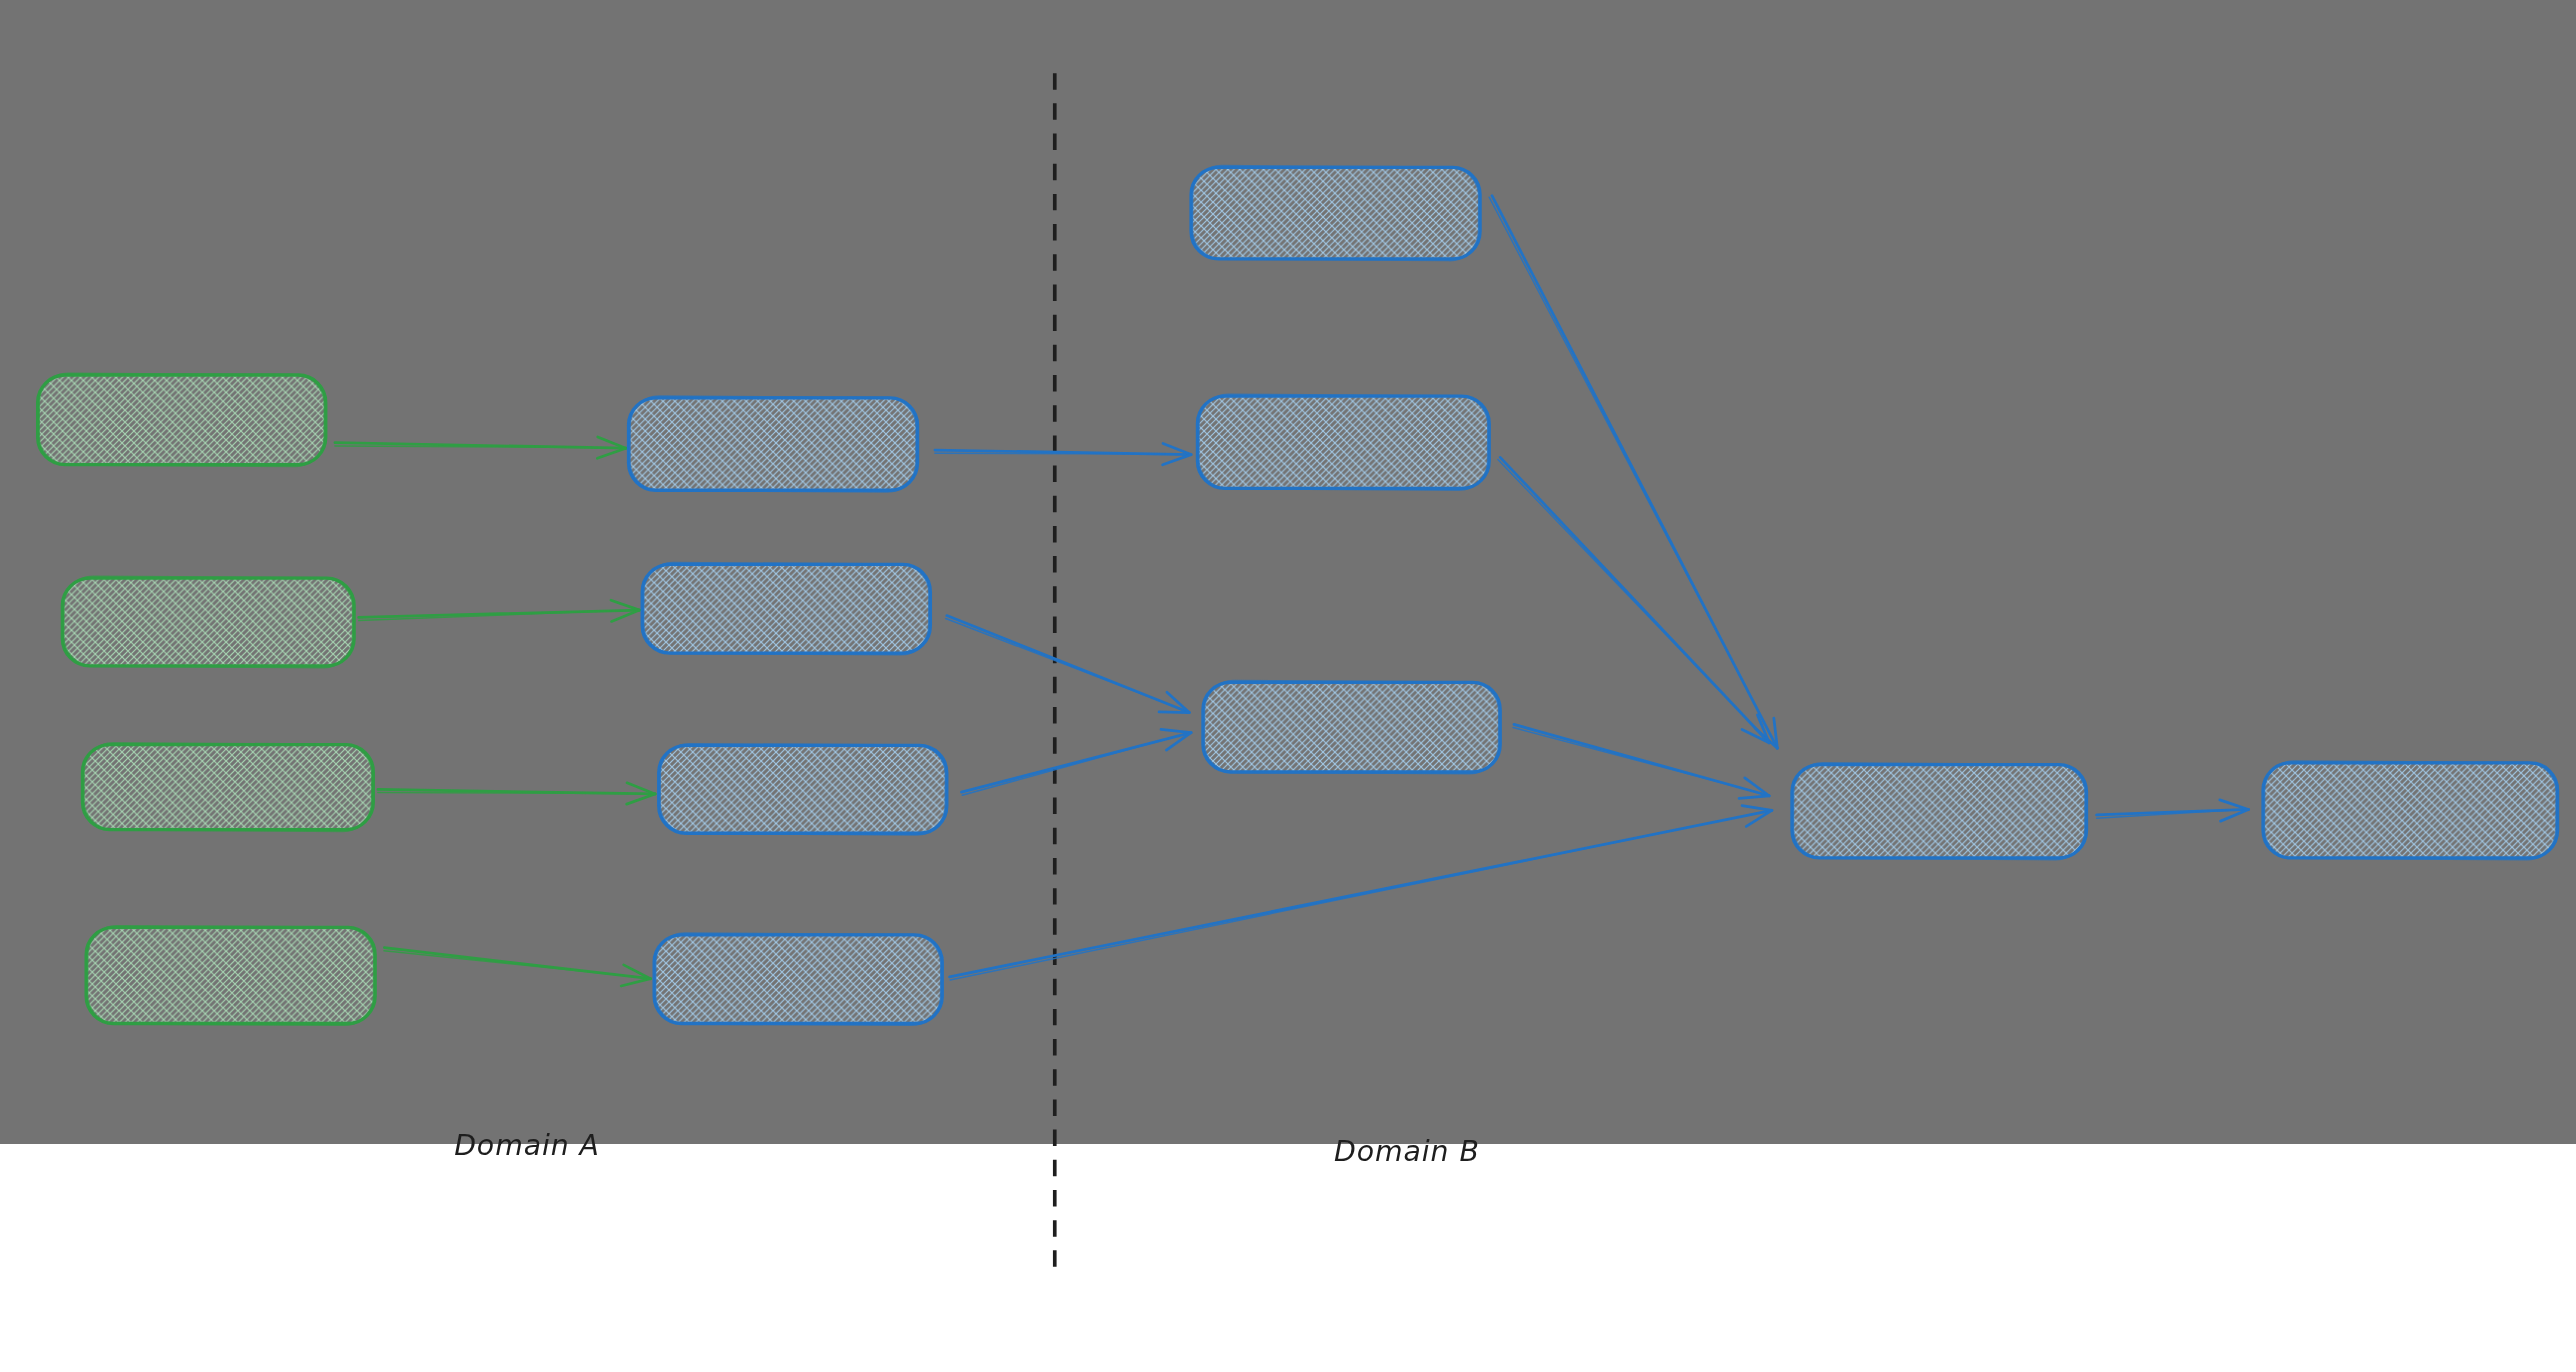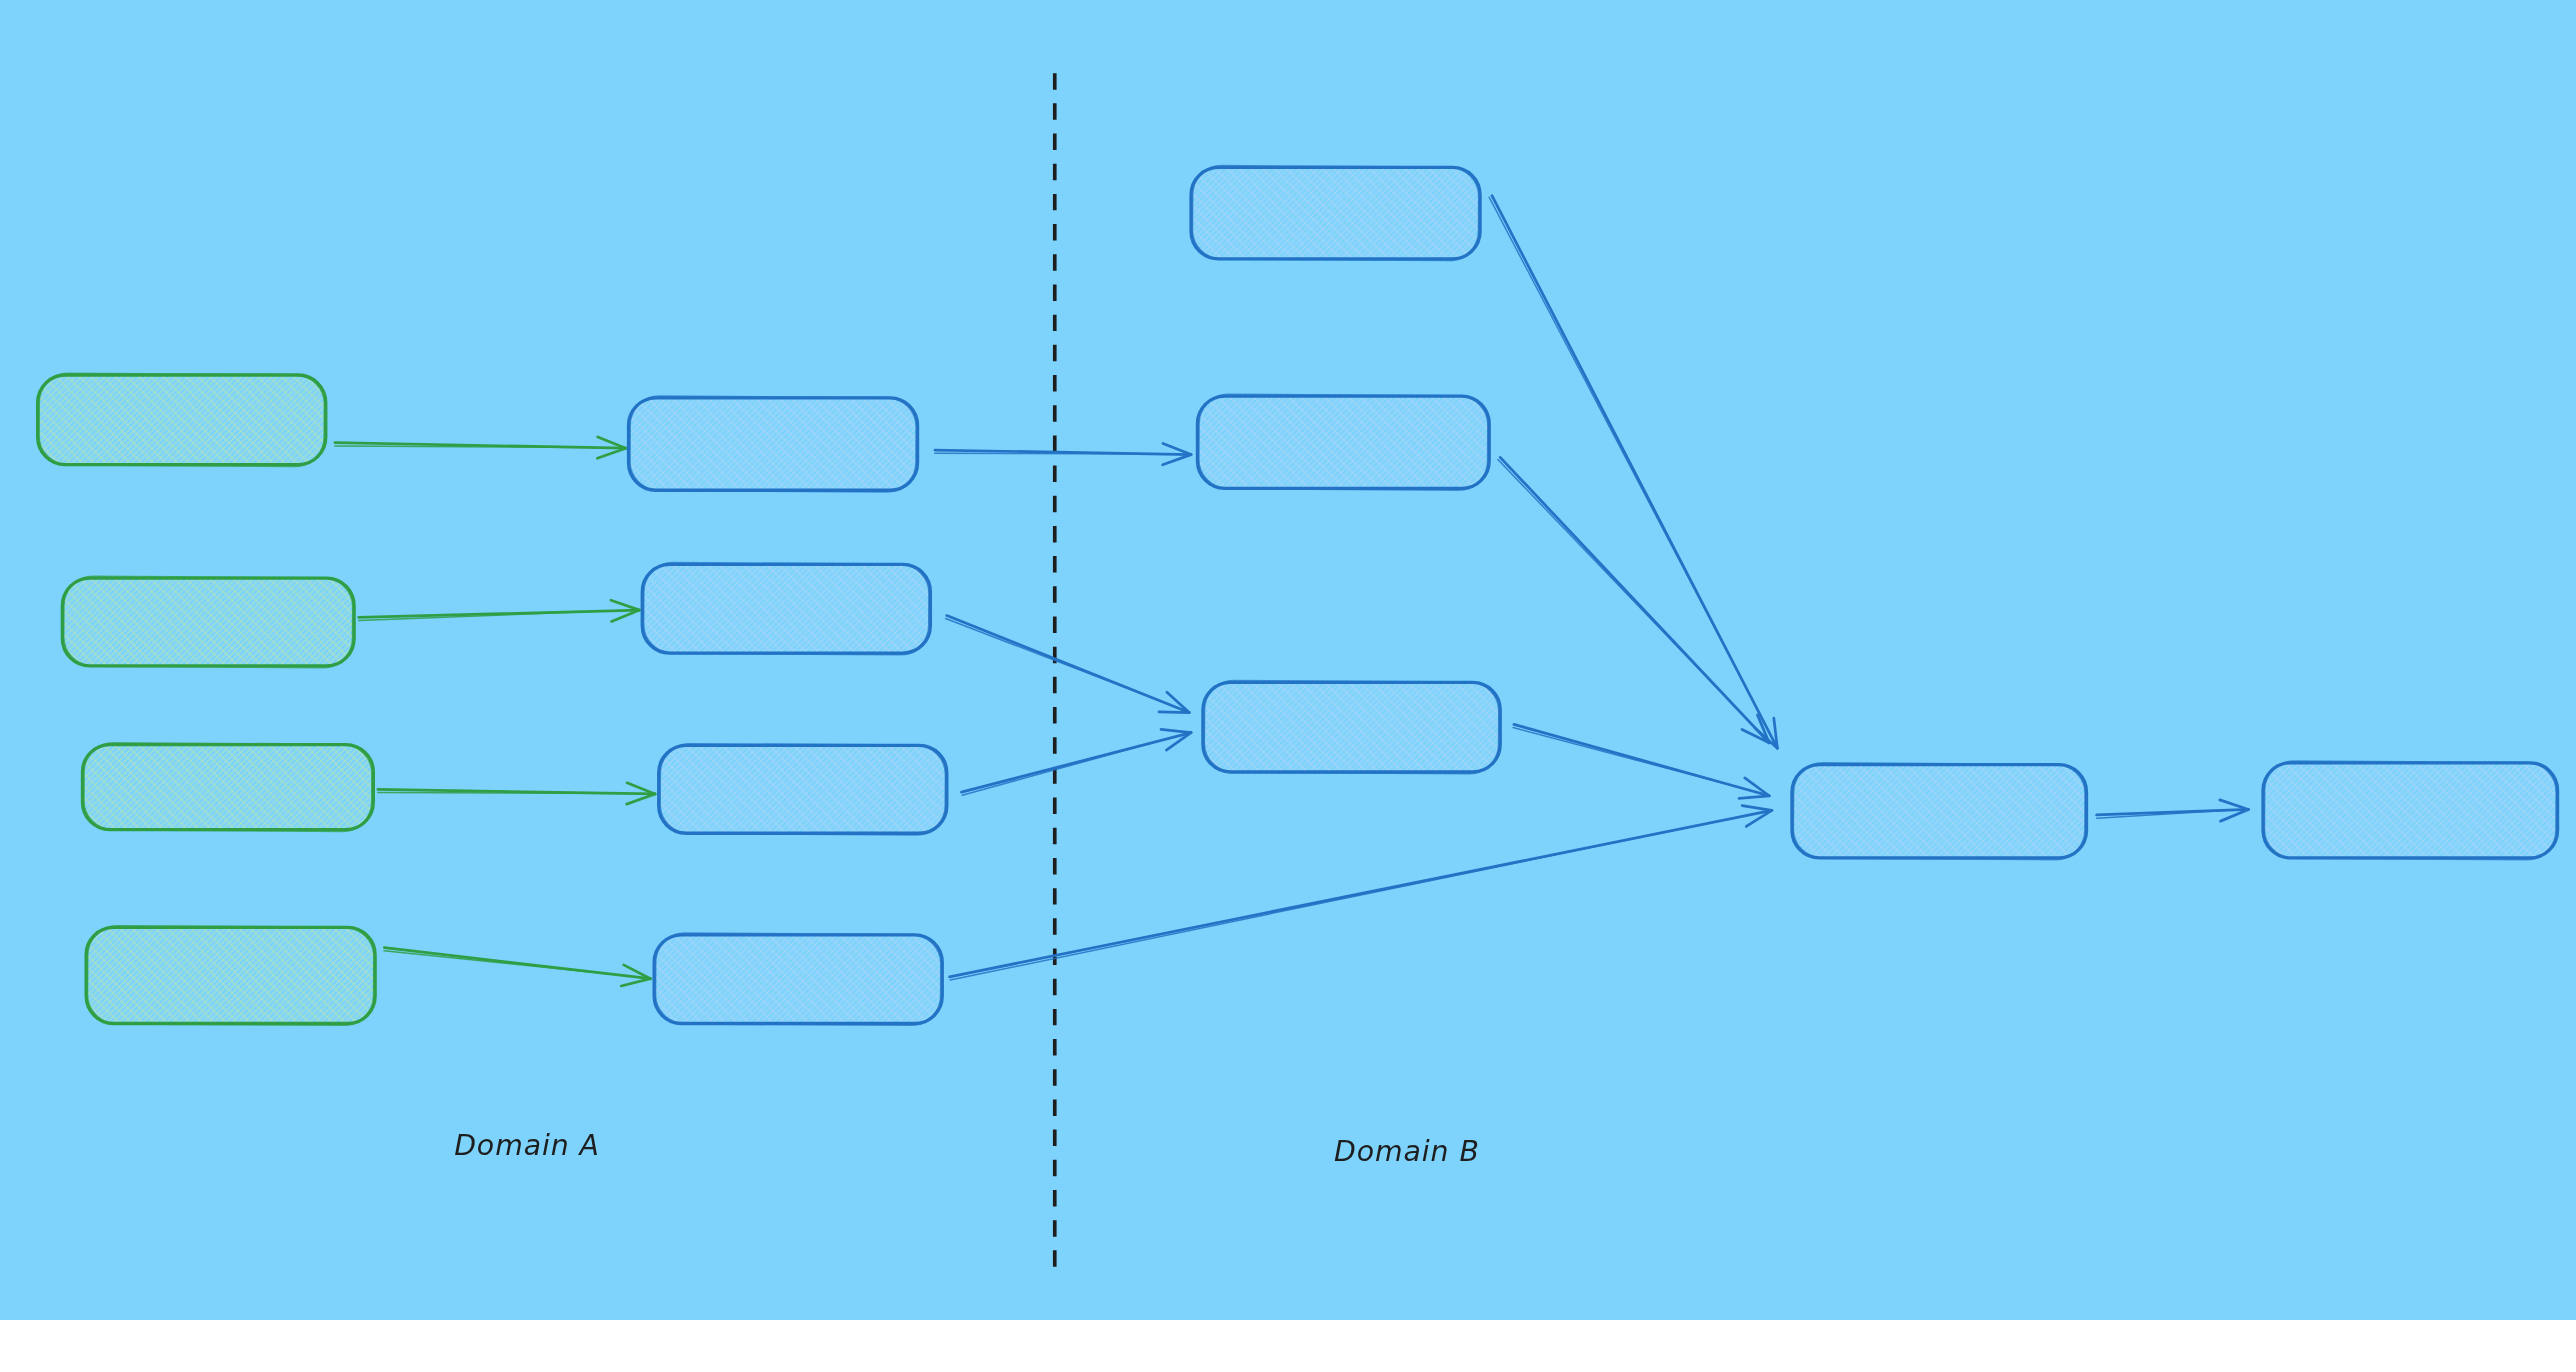--- a/index.html
+++ b/index.html
@@ -7,22 +7,22 @@
     padding: 0;
     background: #ffffff;
     width: 2576px;
     height: 1372px;
     overflow: hidden;
     font-family: "DejaVu Sans", sans-serif;
   }
   .canvas-wrap {
     position: relative;
     width: 2576px;
-    height: 1320px;
-    background: #7dd3fc;
+    height: 1144px;
+    background: #737373;
   }
   svg#diagram {
     display: block;
     width: 2576px;
     height: 1372px;
   }
   .diagram-label {
     font-family: "DejaVu Sans", sans-serif;
     font-style: italic;
     font-size: 31px;

